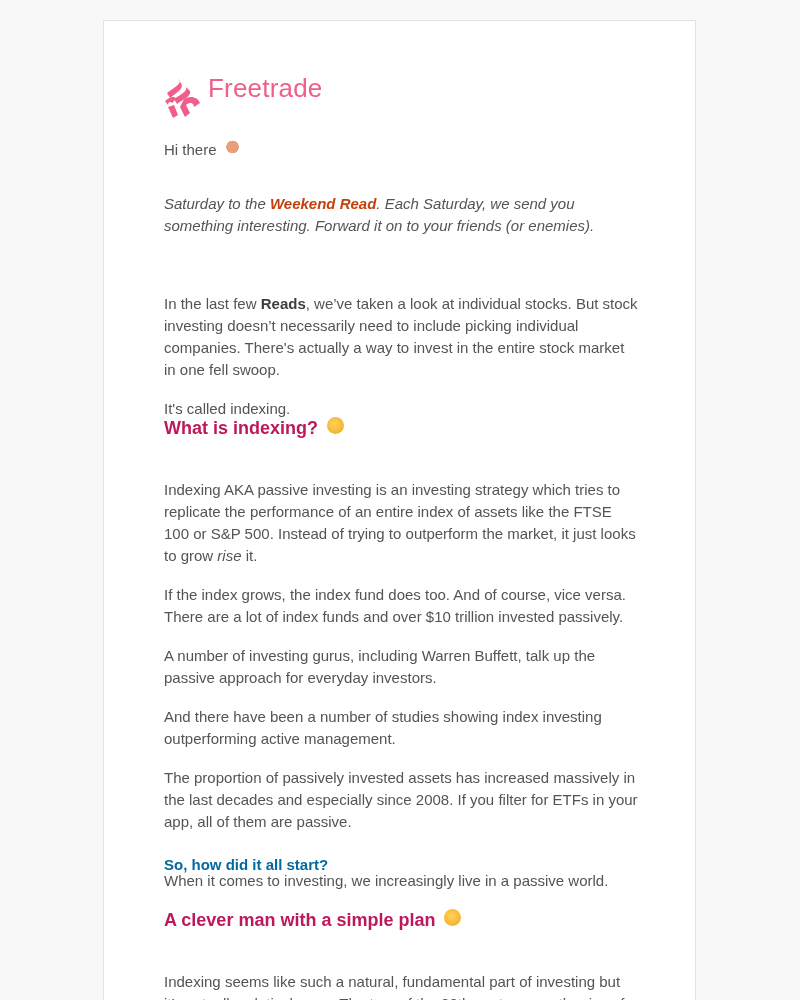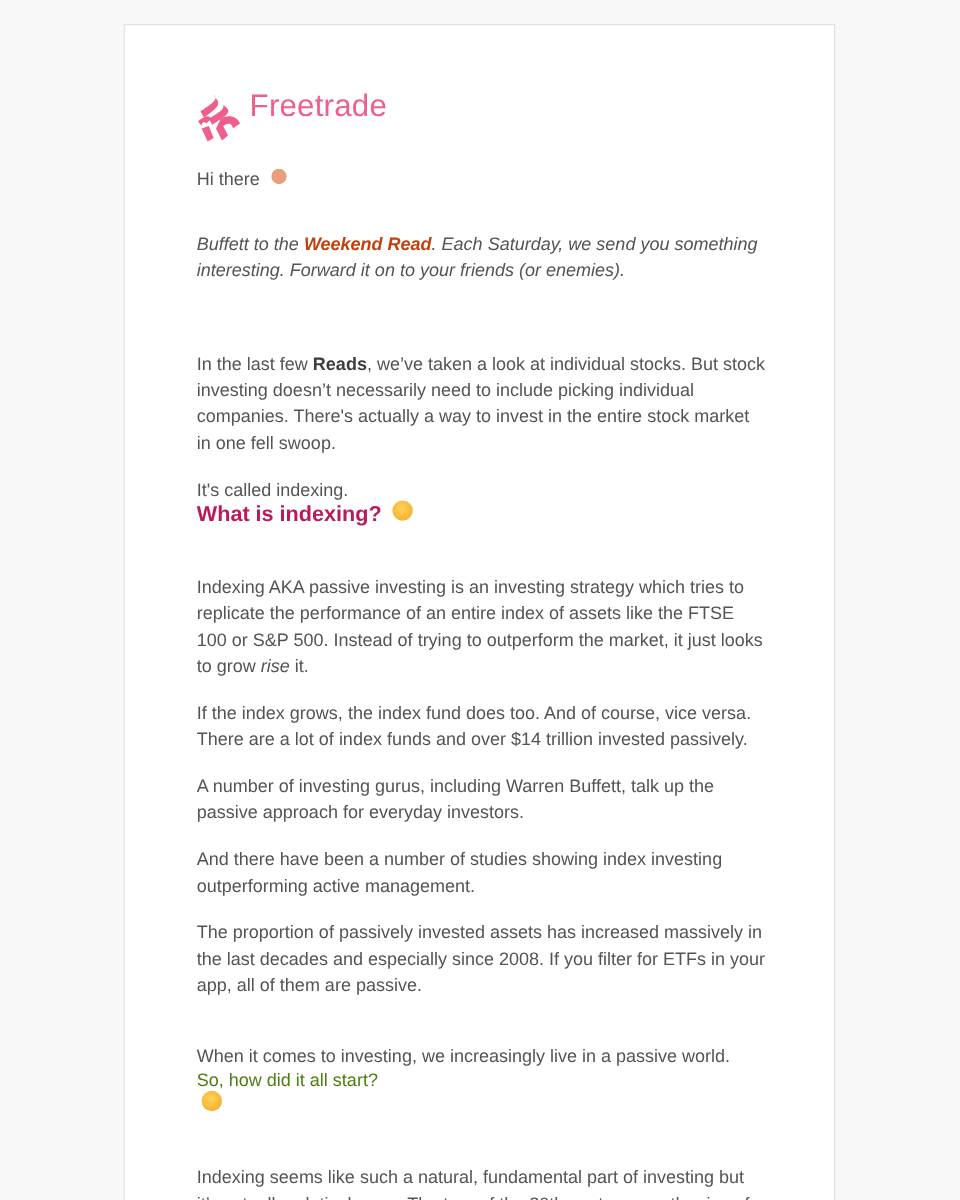--- a/index.html
+++ b/index.html
@@ -48,39 +48,40 @@
         <path d="M4 30 L10 28 L14 38 L9 41 Z" fill="#ef5f8a"></path>
       </svg>
       <span class="logo-text">Freetrade</span>
     </div>
 
     <p class="greet">
       <span>Hi there</span>
       <span class="emoji wave"></span>
     </p>
 
-    <p class="intro"><span>Buffett to the </span><b>Weekend Read</b><span>. Each Saturday, we send you something interesting. Forward it on to your friends (or enemies).</span></p>
+    <p class="intro"><span>Saturday to the </span><b>Weekend Read</b><span>. Each Saturday, we send you something interesting. Forward it on to your friends (or enemies).</span></p>
 
     <p class="block" style="top:239px"><span>In the last few </span><b>Reads</b><span>, we’ve taken a look at individual stocks. But stock investing doesn’t necessarily need to include picking individual companies. There's actually a way to invest in the entire stock market in one fell swoop.</span></p>
 
     <p class="block" style="top:344px">It's called indexing.</p>
 
     <h2 style="top:396px">
       <span>What is indexing?</span>
       <span class="emoji think"></span>
     </h2>
 
     <p class="block" style="top:425px"><span>Indexing AKA passive investing is an investing strategy which tries to replicate the performance of an entire index of assets like the FTSE 100 or S&amp;P 500. Instead of trying to outperform the market, it just looks to grow </span><i>rise</i><span> it.</span></p>
 
-    <p class="block" style="top:530px">If the index grows, the index fund does too. And of course, vice versa. There are a lot of index funds and over $14 trillion invested passively.</p>
+    <p class="block" style="top:530px">If the index grows, the index fund does too. And of course, vice versa. There are a lot of index funds and over $10 trillion invested passively.</p>
     <p class="block" style="top:591px">A number of investing gurus, including Warren Buffett, talk up the passive approach for everyday investors.</p>
     <p class="block" style="top:652px">And there have been a number of studies showing index investing outperforming active management.</p>
     <p class="block" style="top:713px">The proportion of passively invested assets has increased massively in the last decades and especially since 2008. If you filter for ETFs in your app, all of them are passive.</p>
     <p class="block" style="top:816px">When it comes to investing, we increasingly live in a passive world.</p>
-    <p class="block" style="top:836px; font-weight:400; color:#4d7c0f">So, how did it all start?</p>
+    <p class="block" style="top:800px; font-weight:700; color:#0369a1">So, how did it all start?</p>
 
     <h2 style="top:888px">
+      <span>A clever man with a simple plan</span>
       <span class="emoji nerd"></span>
     </h2>
 
     <p class="block" style="top:917px">Indexing seems like such a natural, fundamental part of investing but it’s actually relatively new. The turn of the 20th century saw the rise of the first modern investment funds. These were all actively managed by</p>
   </div>
 </div>
 
 </body></html>

